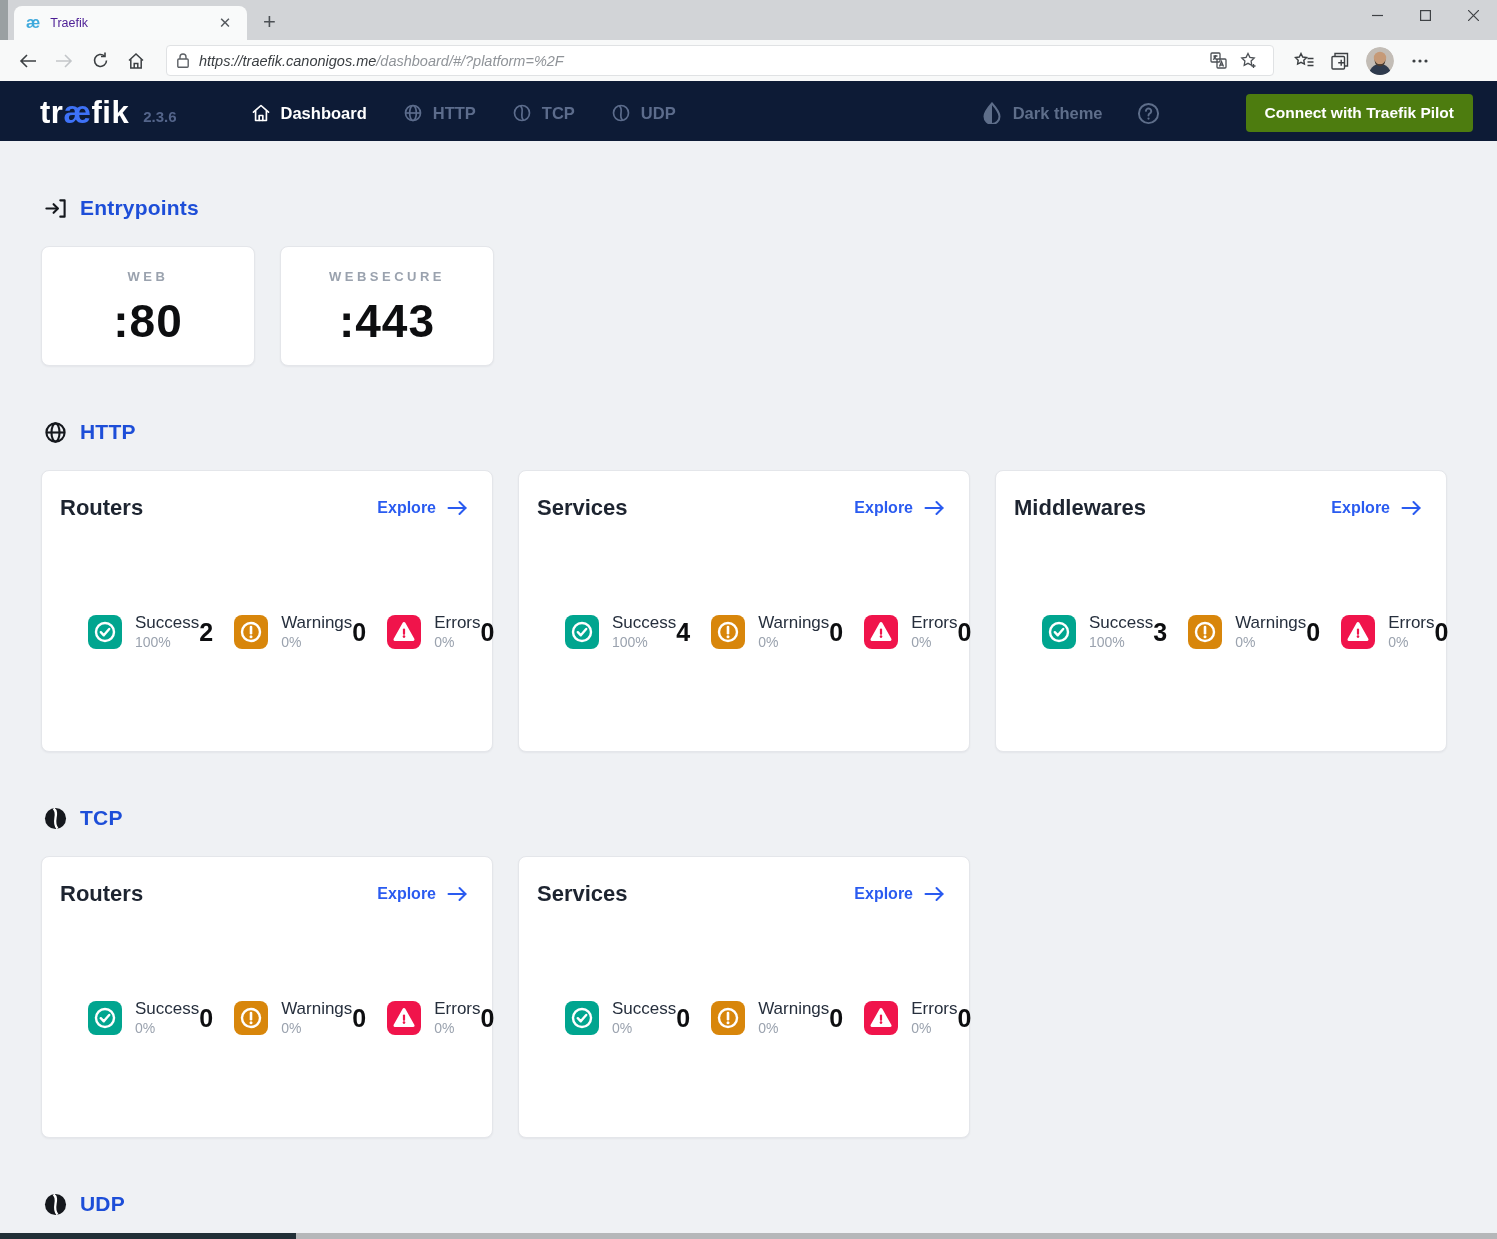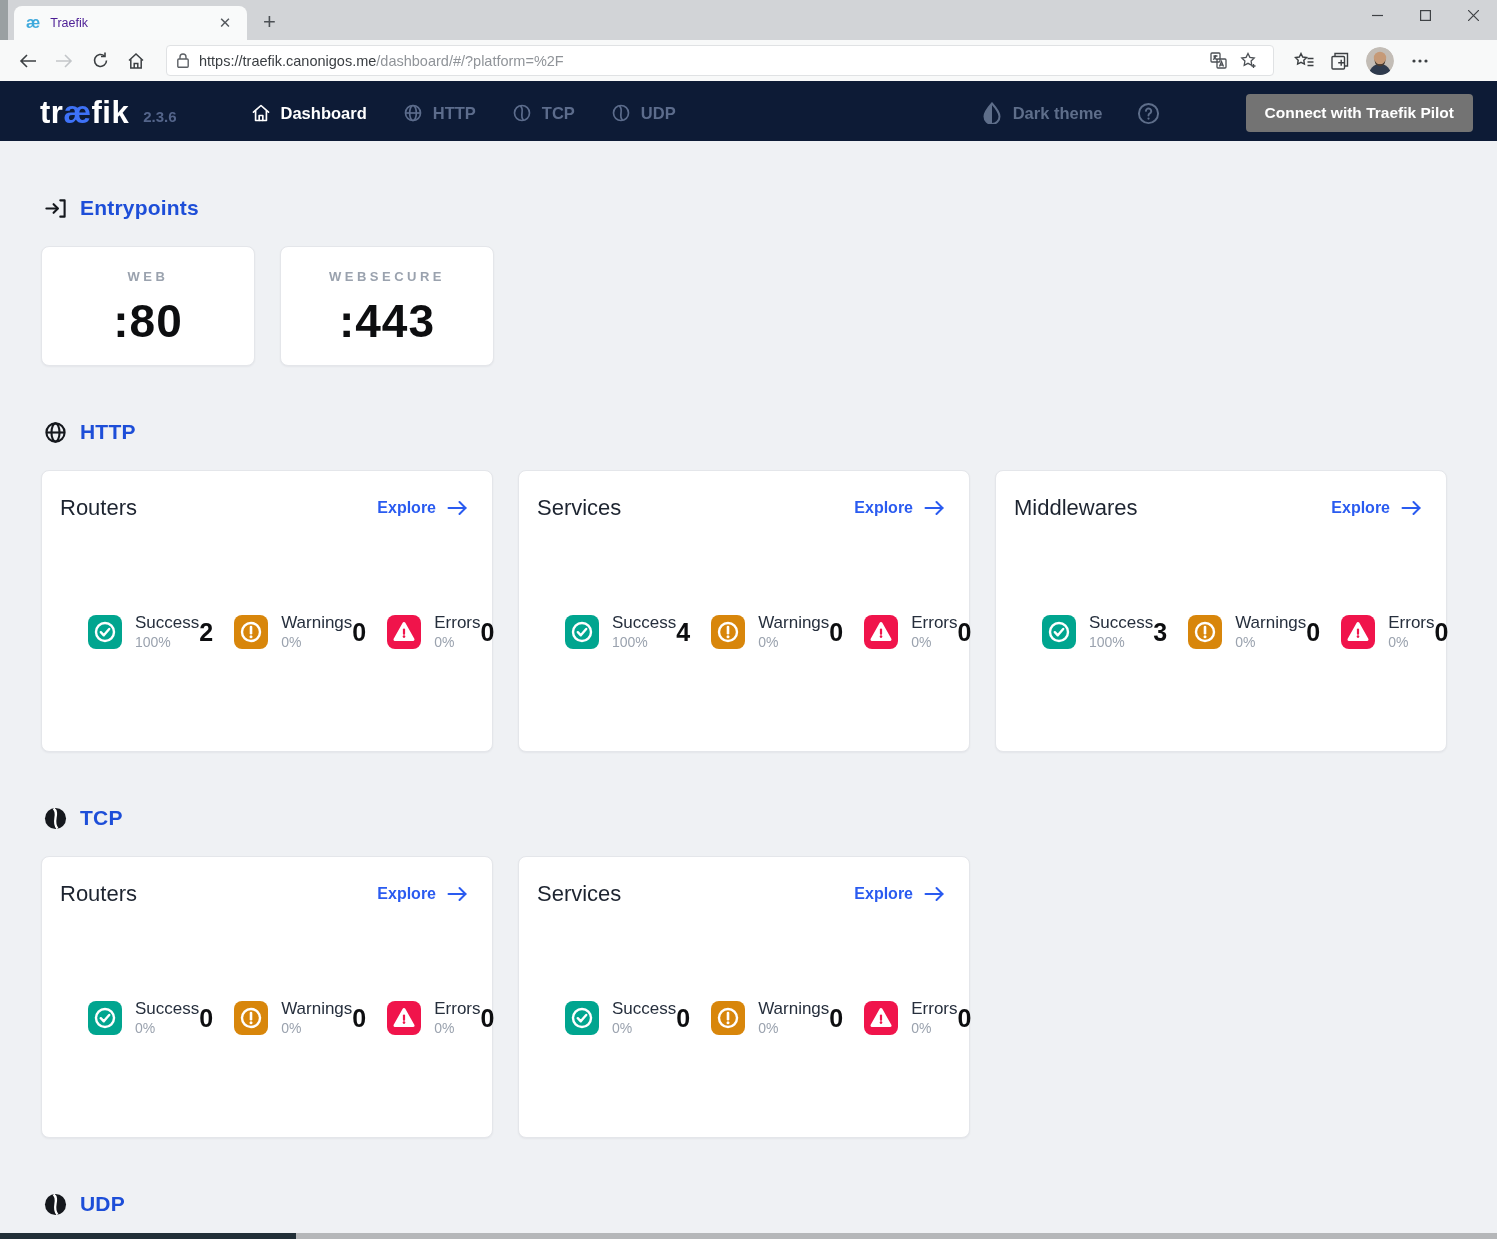--- a/index.html
+++ b/index.html
@@ -17,58 +17,58 @@
   .newtab { font-size:22px; font-weight:300; color:#4c5055; margin:0 0 8px 16px; line-height:20px; }
   .win-controls { position:absolute; right:0; top:0; display:flex; }
   .win-btn { width:48px; height:31px; display:flex; align-items:center; justify-content:center; color:#3f4245; }
 
   .toolbar { height:41px; background:#f8f9f9; display:flex; align-items:center; padding:0 10px; }
   .tb-btn { width:36px; height:34px; display:flex; align-items:center; justify-content:center; color:#3c4043; }
   .tb-btn.disabled { color:#c3c6c9; }
   .urlbar { width:1108px; height:31px; background:#ffffff; border:1px solid #e0e2e4; border-radius:4px;
             display:flex; align-items:center; padding:0 10px; margin-left:12px; }
   .url-lock { color:#5d6océ166; margin-right:10px; display:flex; }
-  .url-text { font-size:14.5px; flex:1; white-space:nowrap; overflow:hidden; }
+  .url-text { font-size:14.5px; flex:1; white-space:nowrap; overflow:hidden;font-style:italic; }
   .url-host { color:#3a3e42; }
   .url-path { color:#909499; }
   .url-icon { width:30px; display:flex; justify-content:center; color:#4c5055; }
   .tb-right { display:flex; align-items:center; margin-left:12px; }
   .avatar { width:28px; height:28px; border-radius:50%; overflow:hidden; margin:0 8px; }
 
   
   .navbar { height:60px; background:#0d1b36; display:flex; align-items:center; padding:4px 24px 0 40px; }
   .logo { font-size:31px; font-weight:600; color:#ffffff; letter-spacing:.5px; }
   .logo .ae { color:#3e72f7; }
   .version { font-size:15px; font-weight:600; color:#53648a; margin-left:14px; margin-top:6px; }
   .nav-items { display:flex; align-items:center; margin-left:38px; }
   .nav-item { display:flex; align-items:center; gap:10px; font-size:16.5px; font-weight:600;
               color:#5c6c8c; margin-left:36px; cursor:pointer; }
   .nav-item.active { color:#ffffff; }
   .nav-right { margin-left:auto; display:flex; align-items:center; }
   .dark-theme { display:flex; align-items:center; gap:11px; color:#5e6e8a; font-size:16.5px; font-weight:600; }
   .help-btn { margin-left:34px; color:#5e6e8a; display:flex; }
-  .pilot-btn { margin-left:86px; background:#737373; color:#fff; border:none; border-radius:4px;
+  .pilot-btn { margin-left:86px; background:#4d7c0f; color:#fff; border:none; border-radius:4px;
                height:38px; padding:0 19px; font-size:15.5px; font-weight:700; font-family:inherit; cursor:pointer; }
 
   
   .main { padding:55px 0 0 41px; }
   .section { margin-top:54px; }
   .section:first-child { margin-top:0; }
   .sec-head { display:flex; align-items:center; gap:13px; margin-bottom:26px; margin-left:3px; color:#1d4ed8; }
   .sec-title { font-size:21px; font-weight:700; letter-spacing:.2px; }
   .row { display:flex; gap:25px; }
 
   .card { background:#fff; border:1px solid #e4e6ea; border-radius:8px; box-shadow:0 1px 2px rgba(20,25,35,.05); }
   .ep-card { width:214px; height:120px; text-align:center; padding-top:22px; }
   .ep-name { font-size:13px; font-weight:700; letter-spacing:3.5px; color:#9aa2ae; }
   .ep-port { font-size:46px; font-weight:800; color:#0d0e10; margin-top:10px; letter-spacing:1px; }
 
   .stat-card { width:452px; height:282px; }
   .card-head { display:flex; justify-content:space-between; align-items:center; padding:24px 24px 0 18px; }
-  .card-title { font-size:22px; font-weight:400; color:#1d2430; }
+  .card-title { font-size:22px; font-weight:700; color:#1d2430; }
   .explore { display:flex; align-items:center; gap:11px; font-size:16px; font-weight:600; color:#2a5bf0;
              text-decoration:none; cursor:pointer; }
   .card-body { display:flex; align-items:center; padding:12px 20px 0 19px; }
   .stats { flex:1; margin-left:27px; display:flex; flex-direction:row; gap:16px; }
   .stat-row { display:flex; align-items:center; }
   .stat-icon { width:34px; height:34px; flex:none; }
   .stat-text { margin-left:13px; flex:1; }
   .stat-label { font-size:17px; color:#262f3d; }
   .stat-pct { font-size:14px; color:#9aa2ae; margin-top:1px; }
   .stat-value { font-size:25px; font-weight:700; color:#0d0e10; padding-right:5px; }

